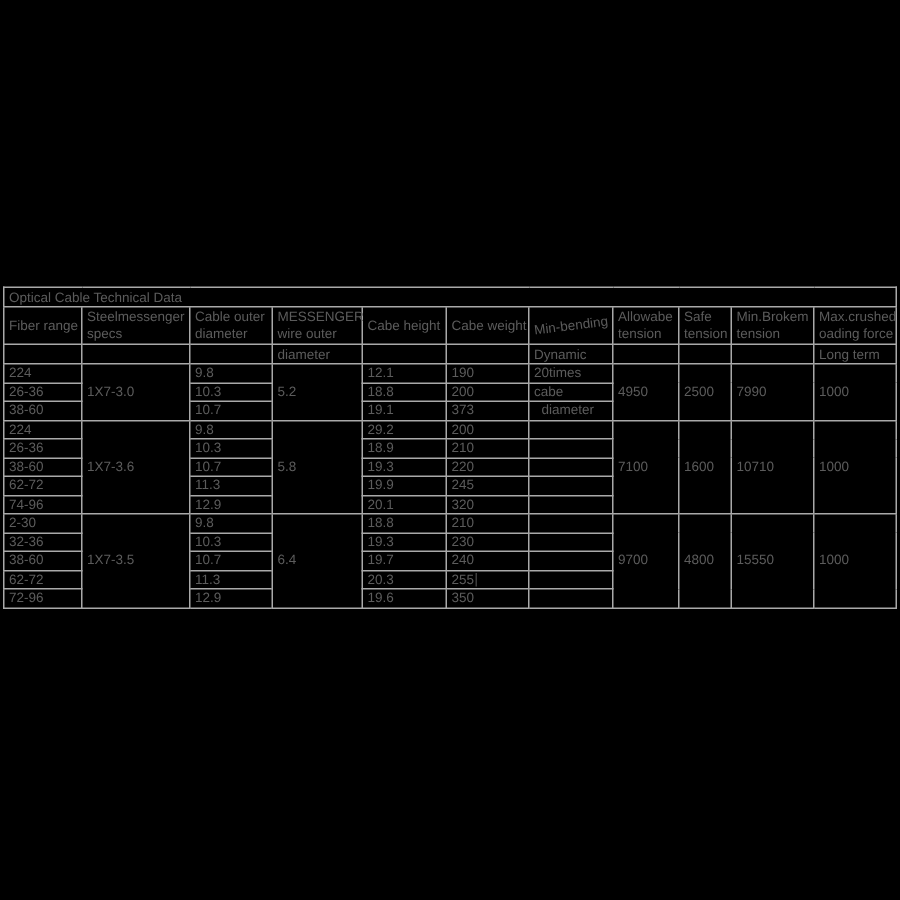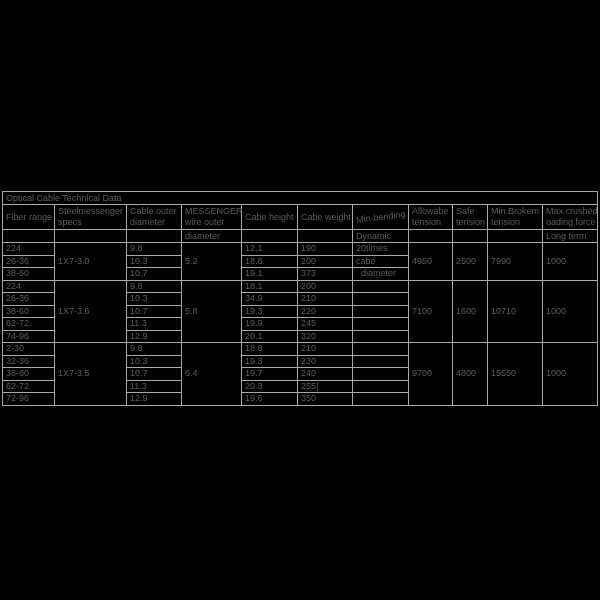--- a/index.html
+++ b/index.html
@@ -94,32 +94,32 @@
           <td>10.7</td>
           <td>19.1</td>
           <td>373</td>
           <td class="indent">diameter</td>
         </tr>
         <tr>
           <td>224</td>
           <td rowspan="5">1X7-3.6</td>
           <td>9.8</td>
           <td rowspan="5">5.8</td>
-          <td>18.1</td>
+          <td>29.2</td>
           <td>200</td>
           <td></td>
           <td rowspan="5">7100</td>
           <td rowspan="5">1600</td>
           <td rowspan="5">10710</td>
           <td rowspan="5">1000</td>
         </tr>
         <tr>
           <td>26-36</td>
           <td>10.3</td>
-          <td>34.9</td>
+          <td>18.9</td>
           <td>210</td>
           <td></td>
         </tr>
         <tr>
           <td>38-60</td>
           <td>10.7</td>
           <td>19.3</td>
           <td>220</td>
           <td></td>
         </tr>

